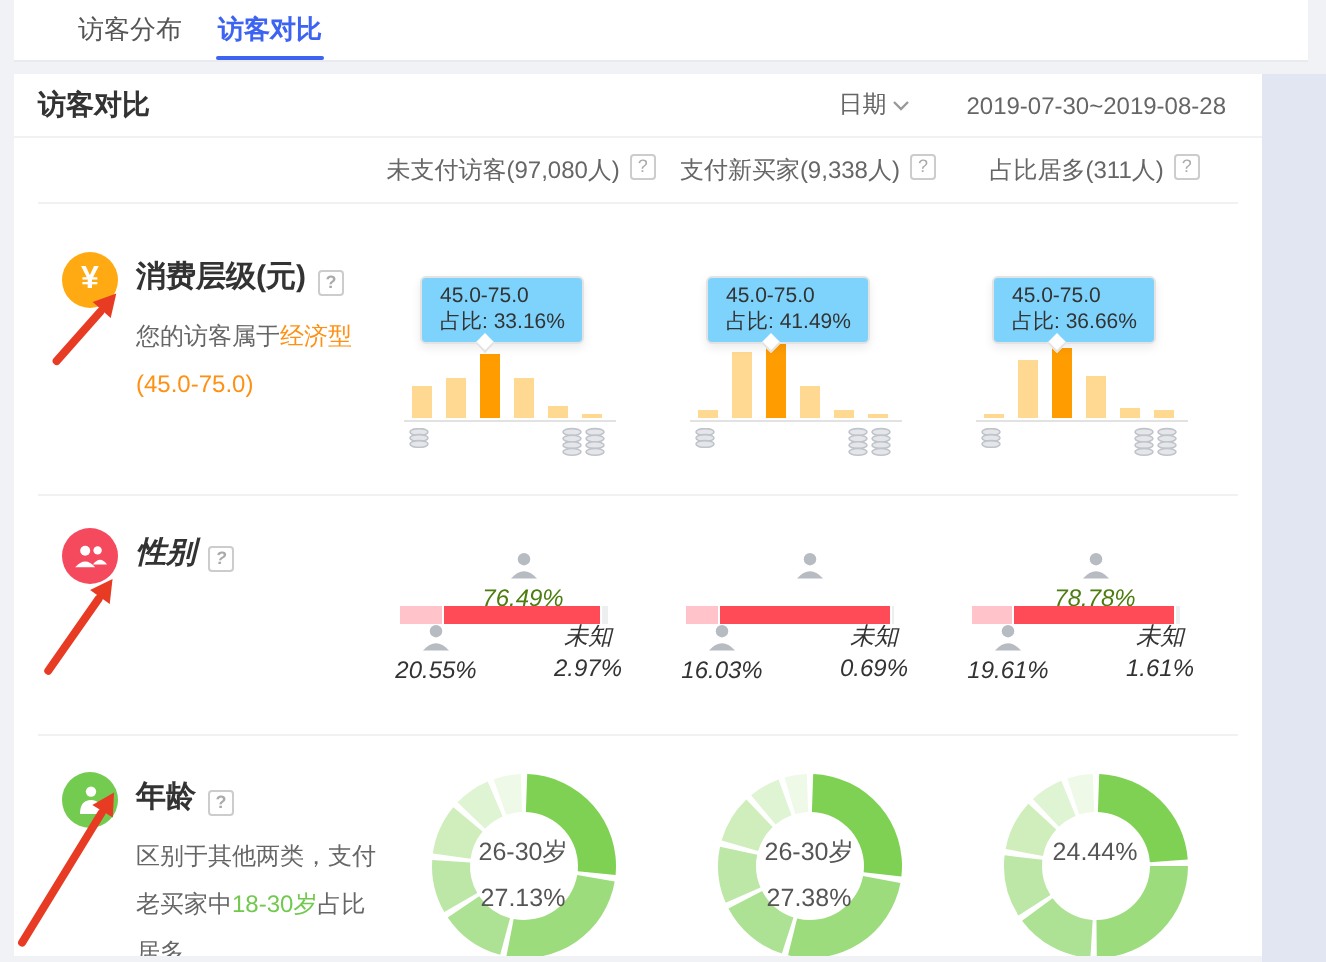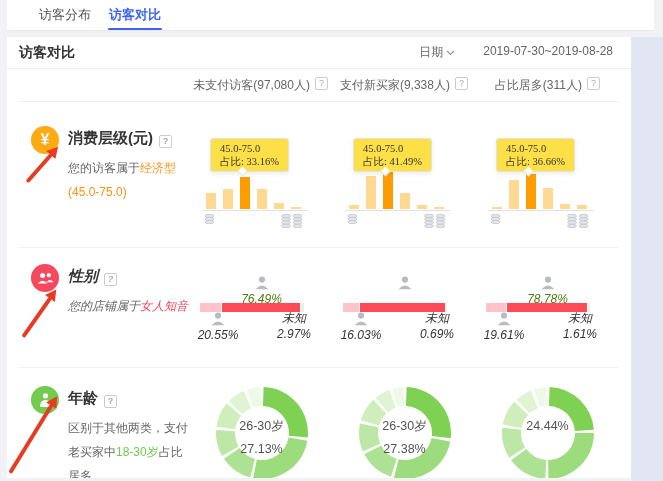--- a/index.html
+++ b/index.html
@@ -34,21 +34,21 @@
   }
   .right-strip {
     position:absolute; left:631px; top:37px; width:32px; height:444px;
     background:#e2e6f2;
   }
   .card-header {
     height:32px; display:flex; align-items:center;
     padding:0 18px 0 12px; border-bottom:1px solid #f1f1f3;
   }
   .card-title { font-size:14px; font-weight:bold; color:#333; }
-  .date-group { margin-left:auto; display:flex; gap:6px; }
+  .date-group { margin-left:auto; display:flex; align-items:center; gap:6px; }
   .date-label { font-size:12px; color:#666; cursor:pointer; display:flex; align-items:center; gap:3px; }
   .date-range { font-size:12px; color:#666; margin-left:22px; cursor:pointer; }
 
   
   .col-headers {
     display:flex; height:33px; align-items:center;
     margin:0 12px; border-bottom:1px solid #f1f1f3;
   }
   .lbl-spacer { width:173px; }
   .col-h {
@@ -84,23 +84,23 @@
   .row-desc { font-size:12px; color:#666; line-height:24px; margin-top:8px; }
   .hl-orange { color:#ff9013; }
   .hl-red { color:#f5485c; }
   .hl-green { color:#71c94d; }
 
   .cell { width:146px; position:relative; }
 
   
   .tooltip {
     position:absolute; left:20px; top:36px; min-width:66px;
-    background:#fde047; border:1px solid #e3e3e3; border-radius:3px;
+    background:#7dd3fc; border:1px solid #e3e3e3; border-radius:3px;
     box-shadow:0 2px 5px rgba(0,0,0,.08);
-    padding:3px 9px; font-size:10.5px; line-height:13px; color:#333; z-index:2;font-family:Liberation Serif, serif;
+    padding:3px 9px; font-size:10.5px; line-height:13px; color:#333; z-index:2;
   }
   .tooltip .caret-down {
     position:absolute; left:28px; bottom:-4px; width:7px; height:7px;
     background:#fff; border-right:1px solid #e3e3e3; border-bottom:1px solid #e3e3e3;
     transform:rotate(45deg);
   }
   .barchart {
     position:absolute; left:16px; bottom:38px; height:42px;
     display:flex; align-items:flex-end; gap:7px;
   }
@@ -316,21 +316,20 @@
               <circle cx="11.8" cy="3.2" r="2.1"></circle>
                 <path d="M9.5 10.2 q3.5 -4.6 7 0 z"></path>
             </g>
           </svg>
         </div>
         <div class="row-text">
           <div class="row-title">
             <span>性别</span>
             <span class="qmark">?</span>
           </div>
-          <div class="row-desc"><span>您的店铺属于</span><span class="hl-red">女人知音</span></div>
         </div>
       </div>
 
       <div class="cell">
         <svg class="g-top-icon" width="16" height="14" viewBox="0 0 16 14">
           <g fill="#b7bbc2">
               <circle cx="8" cy="3.6" r="3.1"></circle>
               <path d="M1.5 13.2 q6.5 -7.2 13 0 z"></path>
             </g>
         </svg>

